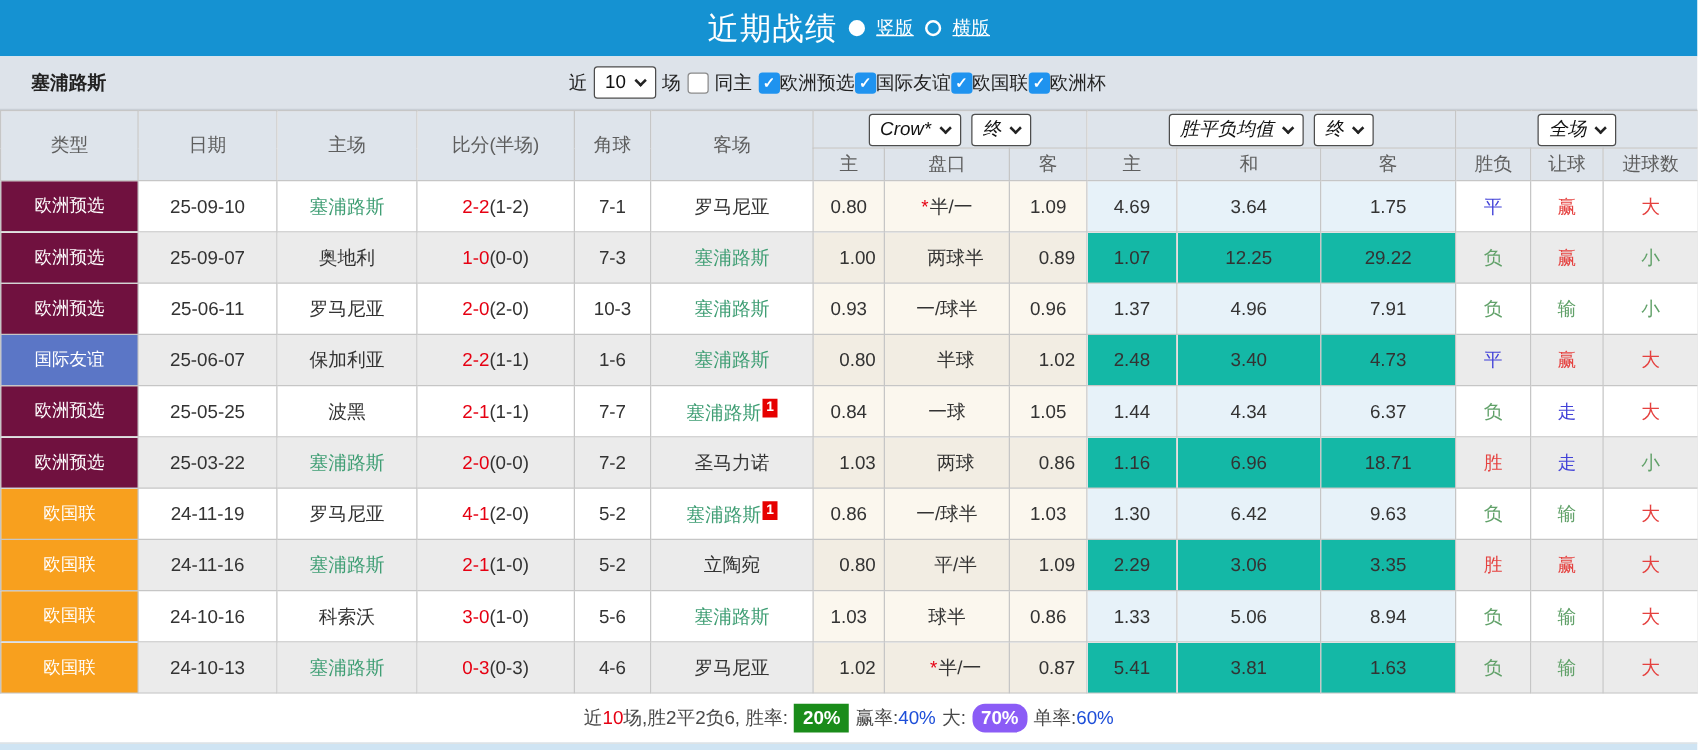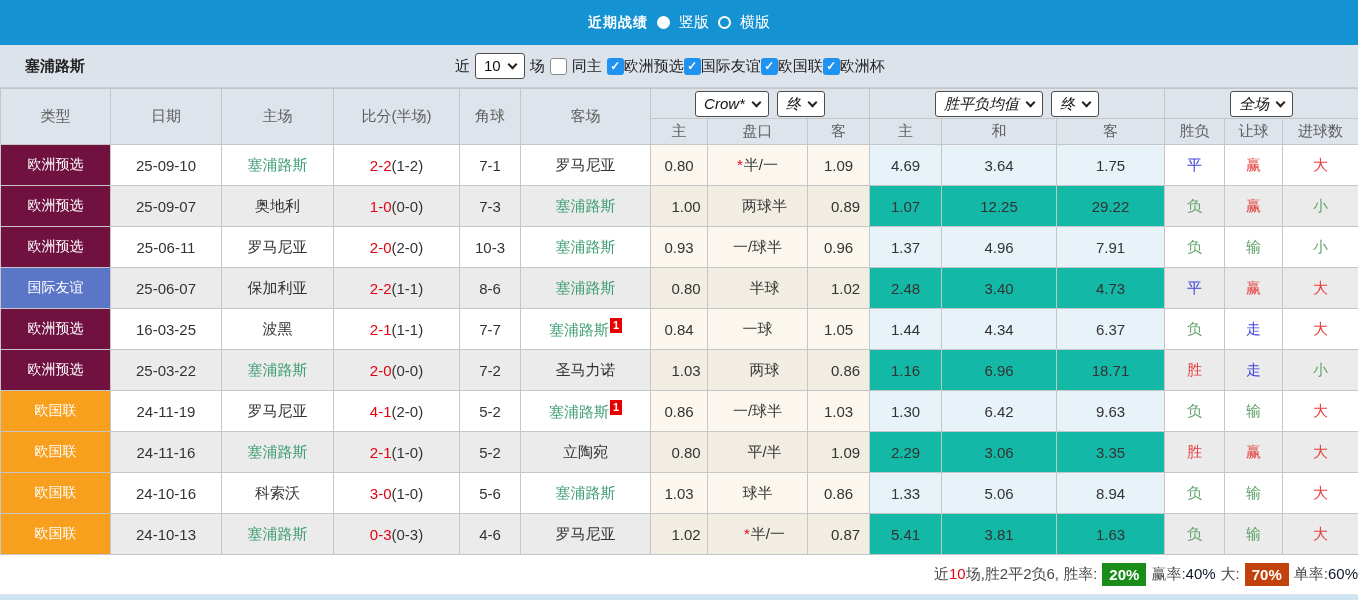--- a/index.html
+++ b/index.html
@@ -8,27 +8,27 @@
     width:1358px; height:600px; overflow:hidden;
     font-family:"Liberation Sans", sans-serif;
     background:#ffffff; color:#333;
   }
 
   
   .topbar {
     height:45px; background:#1592d2; color:#fff;
     display:flex; align-items:center; justify-content:center; gap:9px;
   }
-  .topbar .title { font-size:14px; font-weight:bold; letter-spacing:1px; }
+  .topbar .title { font-size:25px; font-weight:normal; letter-spacing:1px; }
   .radio {
     width:13px; height:13px; border:2px solid #fff; border-radius:50%;
     display:inline-block; cursor:pointer;
   }
   .radio.sel { background:#fff; }
-  .radio-label { font-size:15px; }
+  .radio-label { font-size:15px;text-decoration:underline; }
 
   
   .filterbar {
     height:43px; background:#dde3ea; display:flex; align-items:center;
     font-size:15px; color:#222; border-bottom:1px solid #c9cfd6;
   }
   .team-name { font-weight:bold; font-size:15px; padding-left:25px; width:455px; }
   .filters { display:flex; align-items:center; gap:5px; }
   .cb {
     width:17px; height:17px; border-radius:3px; display:inline-flex;
@@ -72,27 +72,27 @@
   .sup {
     background:#e60000; color:#fff; font-size:11px; font-weight:bold;
     line-height:1; padding:2px 3px; display:inline-block;
     vertical-align:super; margin-left:1px;
   }
   .star { color:#e60012; margin-right:1px; }
 
   
   .summary {
     height:39px; background:#fff; display:flex; align-items:center;
-    justify-content:flex-end; gap:5px; font-size:15px; color:#4a4a4a;
+    justify-content:center; gap:5px; font-size:15px; color:#4a4a4a;
   }
   .sum-red { color:#e60012; }
   .box { color:#fff; font-weight:bold; padding:3px 7px; }
   .box-green { background:#1a8c1a; }
-  .box-red   { background:#c2410c; }
-  .blue-val  { color:#0f172a;margin-top:23px; }
+  .box-red   { background:#8b5cf6;border-radius:10px; }
+  .blue-val  { color:#1d4ed8;margin-top:23px; }
   .bottom-strip { height:8px; background:#cfe4f3; border-top:1px solid #e2e2e2; }
 </style>
 </head>
 <body>
 
 <div class="topbar">
   <span class="title">近期战绩</span>
   <span class="radio sel"></span>
   <span class="radio-label">竖版</span>
   <span class="radio"></span>
@@ -244,35 +244,35 @@
         <td class="meanc">7.91</td>
         <td style="color: rgb(97, 161, 105);">负</td>
         <td style="color: rgb(97, 161, 105);">输</td>
         <td style="color: rgb(97, 161, 105);">小</td>
       </tr>
       <tr class="even">
         <td class="c-type" style="background: rgb(91, 118, 198);">国际友谊</td>
         <td>25-06-07</td>
         <td><span class="team-n">保加利亚</span></td>
         <td><span class="ft">2-2</span><span class="ht">(1-1)</span></td>
-        <td>8-6</td>
+        <td>1-6</td>
         <td><span class="team-hl">塞浦路斯</span></td>
         <td class="cream">0.80</td>
         <td class="cream">半球</td>
         <td class="cream">1.02</td>
         <td class="meanc">2.48</td>
         <td class="meanc">3.40</td>
         <td class="meanc">4.73</td>
         <td style="color: rgb(66, 66, 216);">平</td>
         <td style="color: rgb(229, 65, 63);">赢</td>
         <td style="color: rgb(229, 65, 63);">大</td>
       </tr>
       <tr class="odd">
         <td class="c-type" style="background: rgb(112, 17, 63);">欧洲预选</td>
-        <td>16-03-25</td>
+        <td>25-05-25</td>
         <td><span class="team-n">波黑</span></td>
         <td><span class="ft">2-1</span><span class="ht">(1-1)</span></td>
         <td>7-7</td>
         <td><span class="team-hl">塞浦路斯</span><span class="sup">1</span></td>
         <td class="cream">0.84</td>
         <td class="cream">一球</td>
         <td class="cream">1.05</td>
         <td class="meanc">1.44</td>
         <td class="meanc">4.34</td>
         <td class="meanc">6.37</td>

